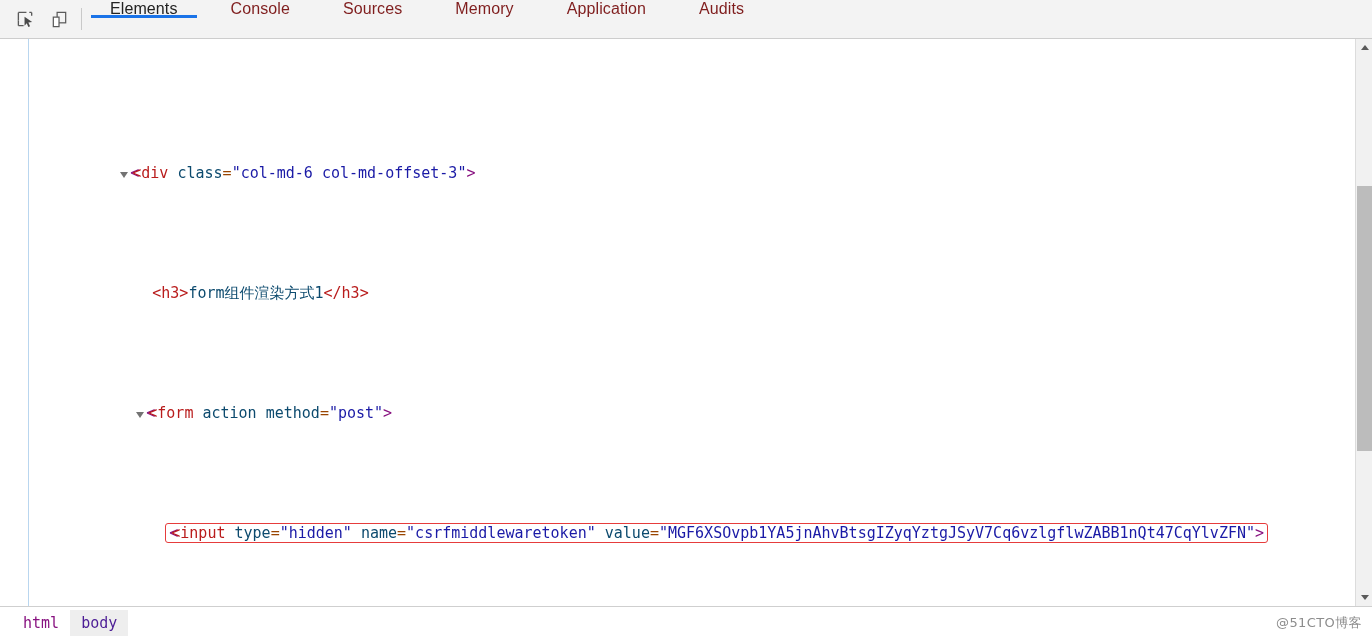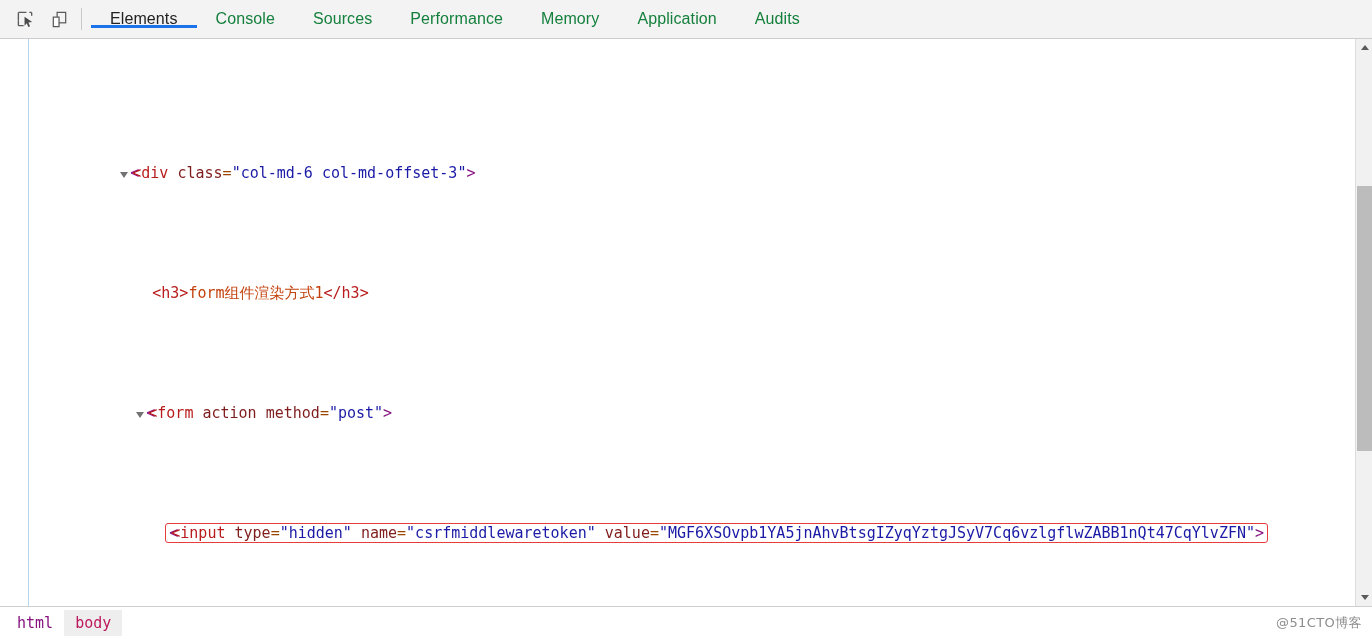--- a/index.html
+++ b/index.html
@@ -43,30 +43,31 @@
     cursor: pointer;
   }
   .tool-sep {
     width: 1px;
     height: 22px;
     background: #c9c9c9;
     margin: 0 9px 0 5px;
   }
   .tabs {
     display: flex;
-    align-items: center;
+    align-items: flex-start;
     height: 39px;
+    gap: 15px;
   }
   .tab {
     position: relative;
     display: flex;
     align-items: center;
     padding: 0 19px;
     font-size: 16px;
-    color: #15803d;
+    color: #7f1d1d;
     letter-spacing: 0.1px;
     cursor: pointer;
     white-space: nowrap;
   }
   .tab.active {
     color: #222222;
   }
   .tab.active::after {
     content: "";
     position: absolute;
@@ -123,23 +124,23 @@
     border-left: 4.5px solid transparent;
     border-right: 4.5px solid transparent;
     border-top: 6px solid #737373;
     border-bottom: none;
     top: 1px;
   }
 
   
   .punct    { color: #881280; }
   .tagname  { color: #b91c1c; }
-  .attr     { color: #7f1d1d; }
+  .attr     { color: #0c4a6e; }
   .val      { color: #1a1aa6; }
-  .txt      { color: #c2410c; }
+  .txt      { color: #0c4a6e; }
   .eq       { color: #994500; }
 
   
   .hl {
     border: 1.6px solid #e63c3c;
     border-radius: 3px;
     padding: 0px 3px;
     margin: 0 -3px;
     position: relative;
   }
@@ -192,33 +193,33 @@
   .breadcrumb {
     position: absolute;
     left: 0;
     bottom: 0;
     width: 1372px;
     height: 33px;
     background: #ffffff;
     border-top: 1px solid #cfcfcf;
     display: flex;
     align-items: center;
-    padding-left: 6px;
+    padding-left: 12px;
   }
   .crumb {
     font-family: "DejaVu Sans Mono", "Liberation Mono", monospace;
     font-size: 15px;
     padding: 4px 11px;
     color: #881280;
     cursor: pointer;
     white-space: nowrap;
   }
   .crumb.selected {
     background: #eeeeee;
-    color: #be185d;
+    color: #4c1d95;
   }
   .watermark {
     position: absolute;
     right: 10px;
     bottom: 7px;
     font-size: 13px;
     color: #8c8c8c;
     font-family: "DejaVu Sans", sans-serif;
     letter-spacing: 0.4px;
     margin-left: 44px;
@@ -251,23 +252,20 @@
       <div class="tab active">
           <span>Elements</span>
         </div>
       <div class="tab">
           <span>Console</span>
         </div>
       <div class="tab">
           <span>Sources</span>
         </div>
       <div class="tab">
-          <span>Performance</span>
-        </div>
-      <div class="tab">
           <span>Memory</span>
         </div>
       <div class="tab">
           <span>Application</span>
         </div>
       <div class="tab">
           <span>Audits</span>
         </div>
     </div>
   </div>

